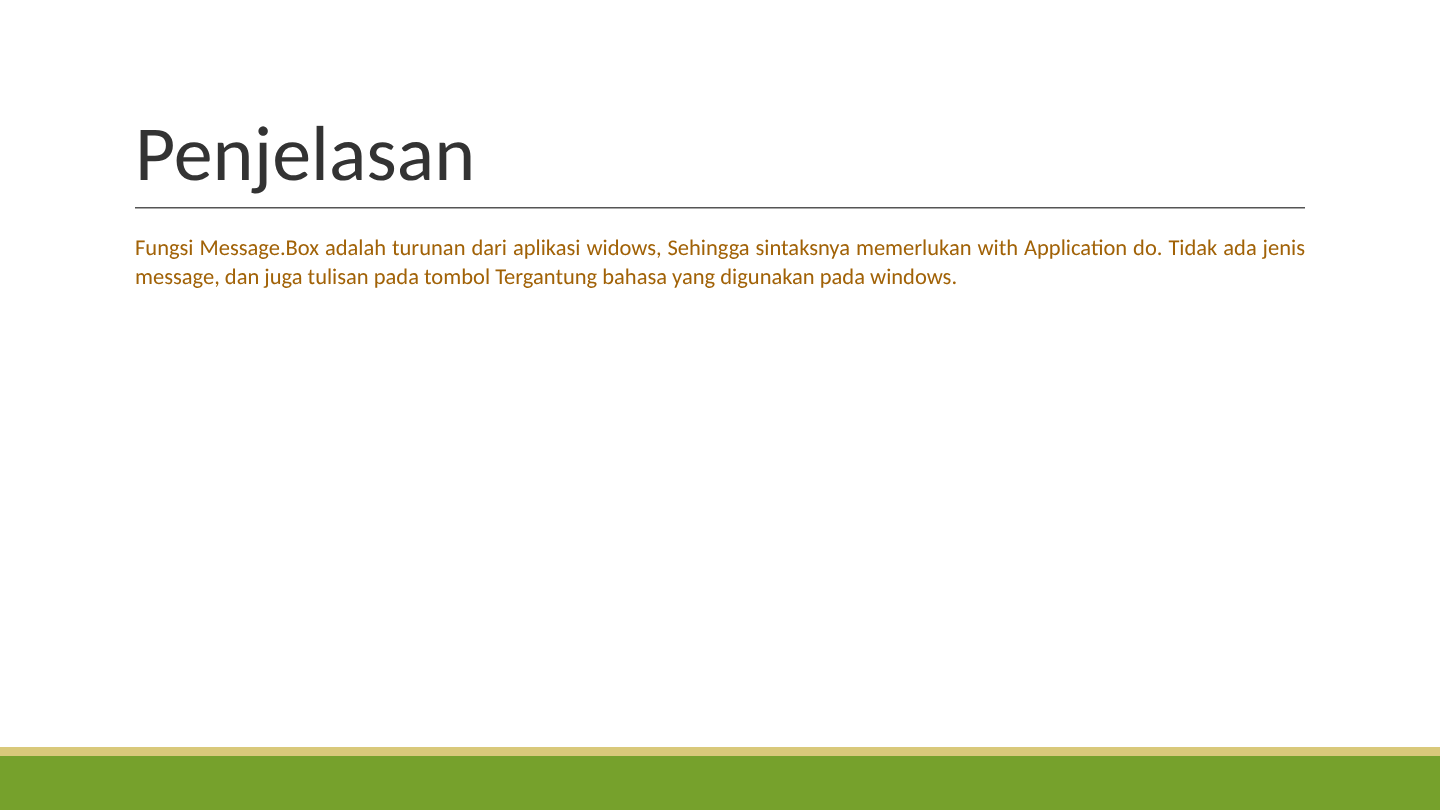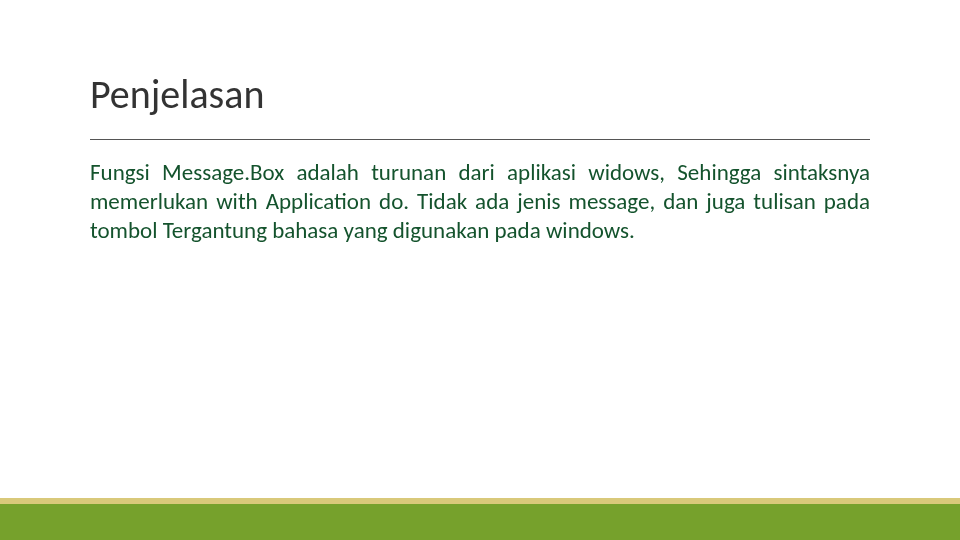--- a/index.html
+++ b/index.html
@@ -15,31 +15,31 @@
       position: relative;
       overflow: hidden;
     }
     .slide-container {
       width: 100%;
       height: 100%;
       padding: 70px 90px 0 90px;
       position: relative;
     }
     .title {
-      font-size: 40px;
+      font-size: 52px;
       font-weight: 300;
       color: #333333;
-      padding-bottom: 20px;
+      padding-bottom: 4px;
       border-bottom: 1px solid #555555;
       margin-bottom: 18px;
       font-family: 'Calibri Light', Calibri, sans-serif;
     }
     .body-text {
-      font-size: 23px;
-      color: #14532d;
+      font-size: 15px;
+      color: #a16207;
       line-height: 1.25;
       text-align: justify;
       text-justify: inter-word;
     }
     .bottom-bar {
       position: absolute;
       bottom: 0;
       left: 0;
       width: 100%;
       height: 36px;

